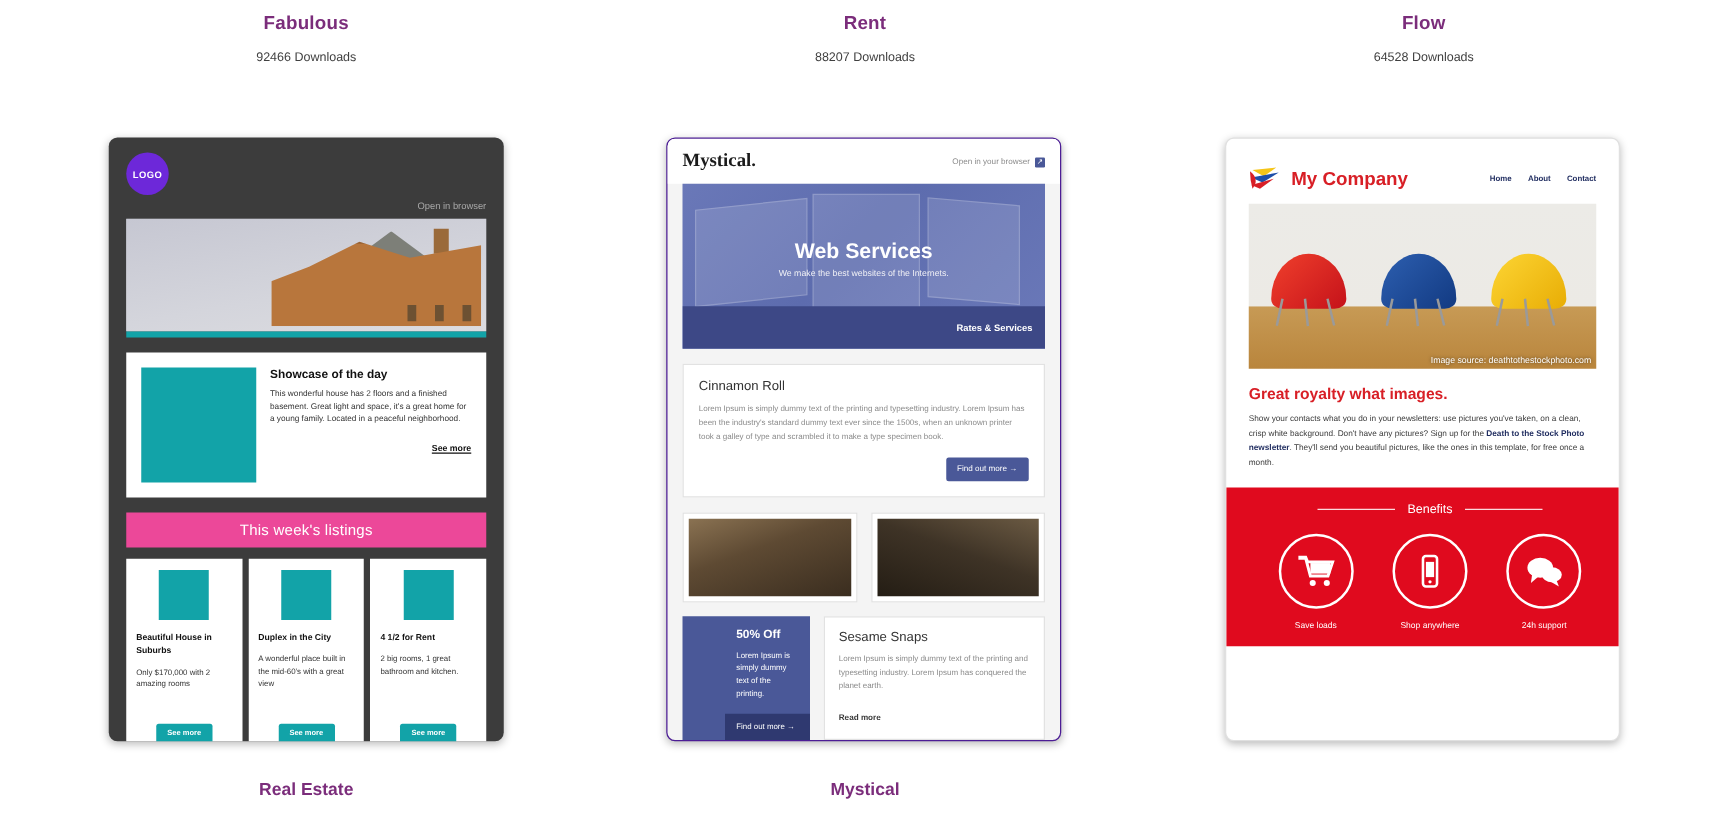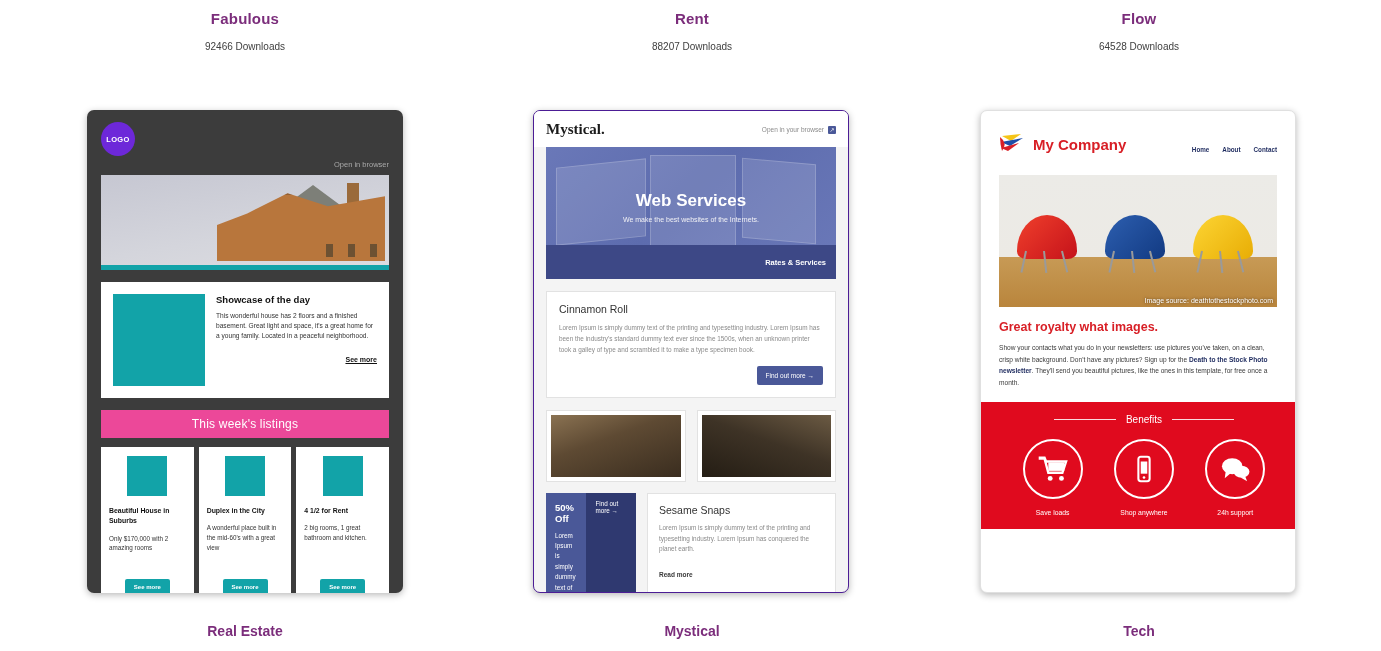--- a/index.html
+++ b/index.html
@@ -131,32 +131,32 @@
   .c2-btn {
     float:right; margin-top:10px; background:#4a5898; color:#fff;
     font-size:6.5px; padding:6px 9px; border:none; border-radius:2px;
   }
   .c2-cats { display:flex; gap:11px; margin: 0 12px; }
   .c2-cat { flex:1; background:#fff; border:1px solid #e2e2e2; padding:4px; height:72px; }
   .c2-cat .ph { width:100%; height:100%; }
   .ph-a { background: linear-gradient(160deg,#8a7252 0%, #5e4a33 40%, #3a2d1f 100%); }
   .ph-b { background: linear-gradient(200deg,#6b5a43 0%, #3e3326 45%, #241d14 100%); }
   .c2-bottom { display:flex; gap:11px; margin: 11px 12px 12px 12px; }
-  .c2-promo { width:90px; background:#4a5898; color:#fff; display:flex; flex-direction:row; }
+  .c2-promo { width:102px; background:#4a5898; color:#fff; display:flex; flex-direction:column;padding-left:34px; }
   .c2-promo .pc { padding: 9px 9px 10px 9px; flex:1; }
   .c2-promo h4 { margin:0 0 7px 0; font-size:9.5px; font-weight:700; }
   .c2-promo p { margin:0; font-size:6.3px; line-height:1.65; }
   .c2-promo .pf { background:#2f3970; padding:7px 9px; font-size:6.3px; }
   .c2-art { flex:1; background:#fff; border:1px solid #e2e2e2; padding:10px 11px; }
   .c2-art h4 { margin:0 0 7px 0; font-size:10.5px; font-weight:400; color:#333; }
   .c2-art p { margin:0 0 8px 0; font-size:6.4px; line-height:1.7; color:#8a8a8a; }
   .c2-art a { font-size:6.5px; font-weight:700; color:#3a3a3a; text-decoration:none; }
 
   
-  .c3-top { display:flex; align-items:flex-end; padding: 22px 18px 22px 18px; }
+  .c3-top { display:flex; align-items:center; padding: 22px 18px 10px 18px; }
   .c3-mark { width: 26px; height: 20px; position: relative; flex:none; margin-right: 8px; }
   .c3-name { color:#d81f26; font-size: 15px; font-weight: 700; }
   .c3-nav { margin-left:auto; display:flex; gap: 13px; }
   .c3-nav span { font-size: 6.3px; font-weight:700; color:#1d2a5e; }
   .c3-photo { margin: 0 18px; height: 132px; position: relative; overflow: hidden;
               background: linear-gradient(to bottom,#ecebe7 0%, #eceae5 62%, #c79a55 62.5%, #b9853c 100%); }
   .chair { position:absolute; bottom: 34px; width: 60px; height: 58px; }
   .chair .seat { position:absolute; top:0; left:0; width:60px; height:44px;
      border-radius: 32px 32px 10px 10px / 38px 38px 8px 8px; }
   .chair .leg { position:absolute; bottom:0; width:2px; height:22px; background:#9a9a9a;
@@ -376,15 +376,14 @@
             </svg>
           </div>
           <div class="cap">24h support</div>
         </div>
       </div>
     </div>
   </div>
 
   <div class="col-foot" style="left:95px; top:623px;">Real Estate</div>
   <div class="col-foot" style="left:542px; top:623px;">Mystical</div>
-  <div class="col-foot" style="left:989px; top:623px;">Tech</div>
 
 </div>
 
 </body></html>

